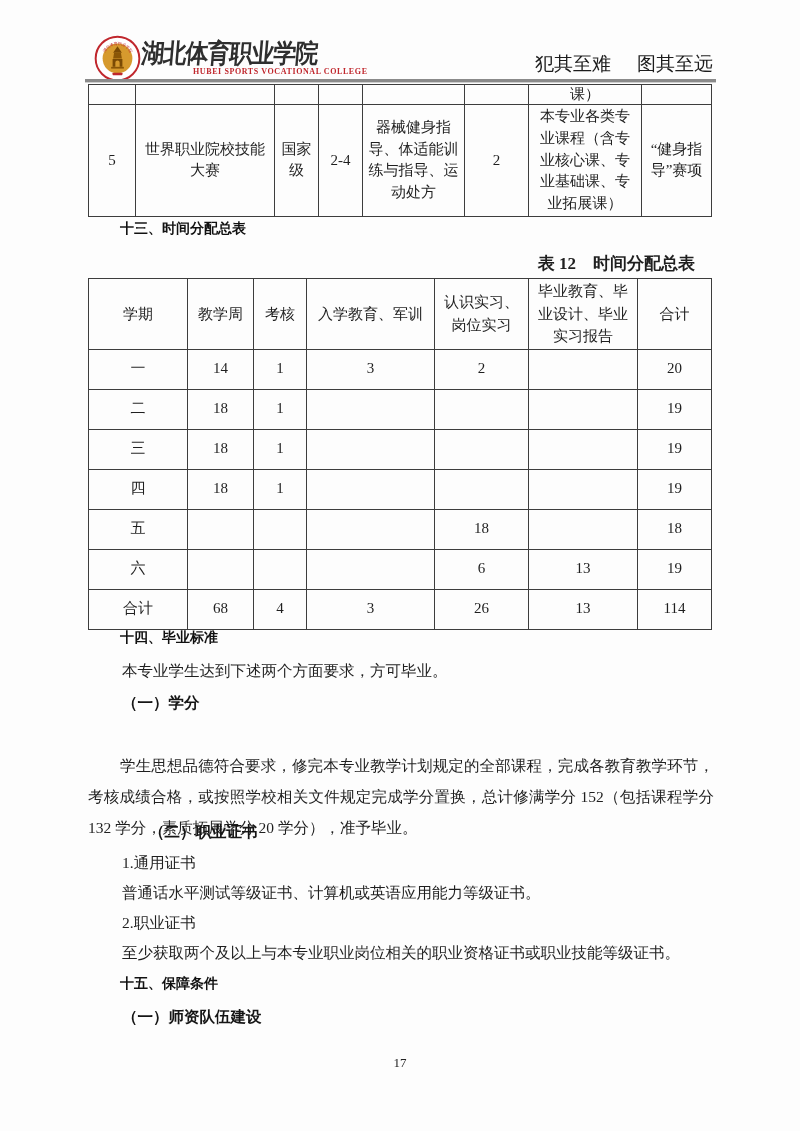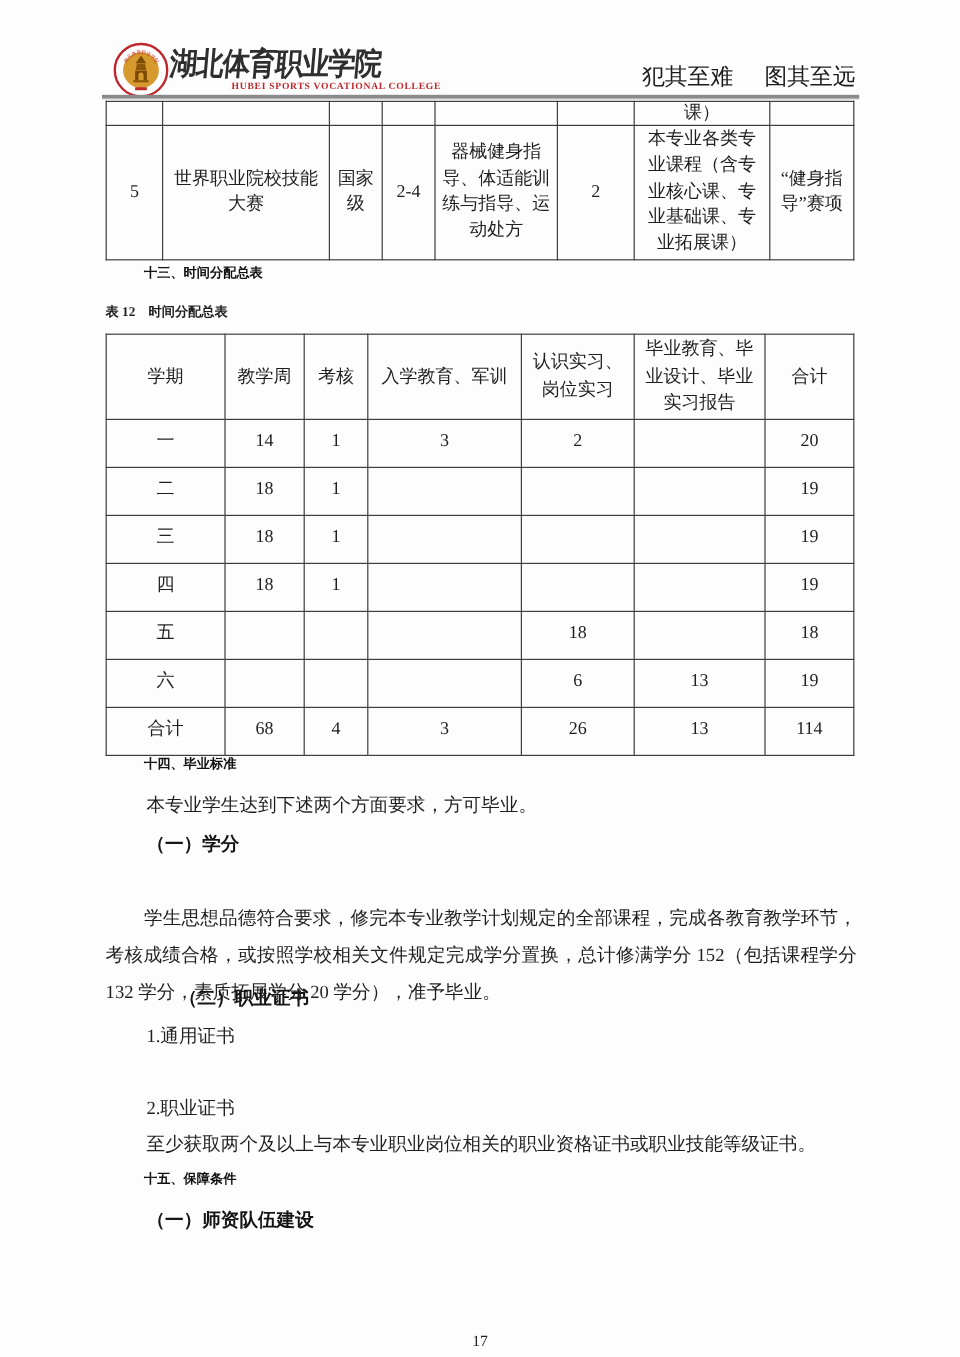--- a/index.html
+++ b/index.html
@@ -23,29 +23,29 @@
         font-weight:normal;padding:1px 5px;line-height:1.45;overflow:hidden;}
   .t1{top:84px;width:623px;font-size:15px;}
   .t1 .r-carry td{height:17px;line-height:1.1;}
   .t1 .r-main td{height:105px;}
   .t1 td.tight{padding:1px 2px;}
   .t2{top:278px;width:623px;font-size:15px;}
   .t2 thead th{height:64px;line-height:1.5;padding:1px 3px;}
   .t2 tbody td{height:37px;}
 
   
-  .sec-title{position:absolute;left:120px;font-size:11px;font-weight:bold;
+  .sec-title{position:absolute;left:120px;font-size:14px;font-weight:bold;
              font-family:"Liberation Sans","DejaVu Sans",sans-serif;color:#111;white-space:nowrap;}
-  .caption{position:absolute;left:88px;width:623px;text-align:left;font-size:11px;
+  .caption{position:absolute;left:72px;width:623px;text-align:right;font-size:17px;
            font-weight:bold;white-space:nowrap;}
   .sub-title{position:absolute;left:122px;font-size:15.5px;font-weight:bold;color:#151515;white-space:nowrap;}
   .body-line{position:absolute;left:122px;font-size:15.5px;white-space:nowrap;}
   .body-para{position:absolute;left:88px;width:626px;font-size:15.5px;line-height:31px;
              text-indent:32px;text-align:justify;}
-  .page-num{position:absolute;left:0;right:0;top:1110px;text-align:center;font-size:13px;color:#222;}
+  .page-num{position:absolute;left:0;right:0;top:1055px;text-align:center;font-size:13px;color:#222;}
 </style>
 </head>
 <body>
 
 <div class="page">
 
   <svg class="seal" viewBox="0 0 48 48">
     <circle cx="24" cy="24" r="22.3" fill="#ffffff" stroke="#c0272d" stroke-width="2"></circle>
     <circle cx="24" cy="24" r="15.2" fill="#d69a2e"></circle>
     <path d="M24 11.5 L19.5 18 H28.5 Z" fill="#7a4a05"></path>
@@ -191,20 +191,21 @@
       </tr>
     </tbody>
   </table>
 
   <div class="sec-title" style="top:629px;">十四、毕业标准</div>
   <div class="body-line" style="top:661px;">本专业学生达到下述两个方面要求，方可毕业。</div>
   <div class="sub-title" style="top:693px;">（一）学分</div>
   <div class="body-para" style="top:726px;margin-top:24px;">学生思想品德符合要求，修完本专业教学计划规定的全部课程，完成各教育教学环节，考核成绩合格，或按照学校相关文件规定完成学分置换，总计修满学分 152（包括课程学分 132 学分，素质拓展学分 20 学分），准予毕业。</div>
   <div class="sub-title" style="top:822px;margin-left:27px;">（二）职业证书</div>
   <div class="body-line" style="top:853px;">1.通用证书</div>
+  <div class="body-line" style="top:883px;">普通话水平测试等级证书、计算机或英语应用能力等级证书。</div>
   <div class="body-line" style="top:913px;">2.职业证书</div>
   <div class="body-line" style="top:943px;">至少获取两个及以上与本专业职业岗位相关的职业资格证书或职业技能等级证书。</div>
 
   <div class="sec-title" style="top:975px;">十五、保障条件</div>
   <div class="sub-title" style="top:1007px;">（一）师资队伍建设</div>
 
   <div class="page-num">17</div>
 </div>
 
 </body></html>

